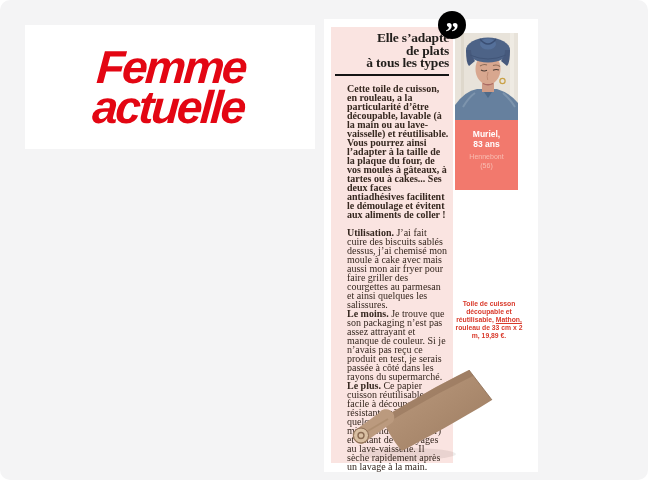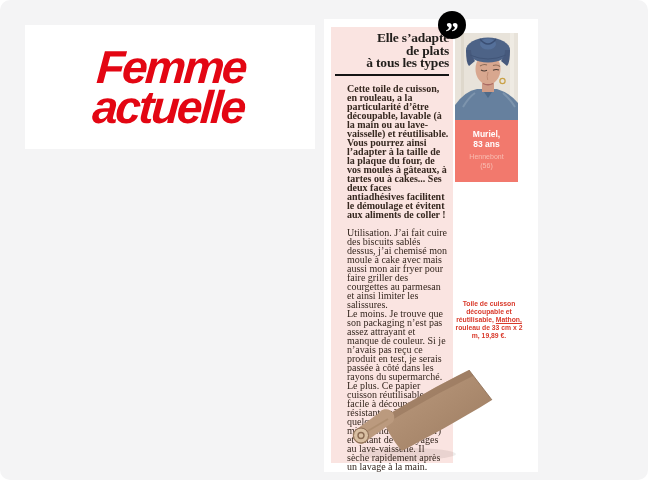--- a/index.html
+++ b/index.html
@@ -17,26 +17,26 @@
   .article-card{position:absolute;left:324px;top:19px;width:214px;height:453px;background:#ffffff;}
   .pink-panel{position:absolute;left:7px;top:8px;width:122px;height:436px;background:#fae4e1;
               box-sizing:border-box;padding:5px 4px 0 4px;}
   .title{font-size:13.5px;line-height:12.5px;font-weight:bold;text-align:right;color:#211e1b;
          letter-spacing:-0.2px;}
   .rule{height:2.5px;background:#141414;margin:4px 0 8px 0;}
   .body-text{font-size:10px;line-height:9px;color:#35271f;margin-left:12px;}
   .body-text p{margin:0;}
   p.intro{font-weight:bold;margin-bottom:9px;}
   p.verdict{margin-top:11px;font-weight:bold;color:#2c211b;}
-  .lead{font-weight:normal;}
+  .lead{font-weight:bold;}
   .lead-red{font-weight:normal;color:#e5462d;}
 
   
   .photo{position:absolute;left:131px;top:14px;width:63px;height:87px;overflow:hidden;}
-  .tester-info{position:absolute;left:131px;top:101px;width:63px;height:62px;background:#f2796d;
+  .tester-info{position:absolute;left:131px;top:101px;width:63px;height:70px;background:#f2796d;
                box-sizing:border-box;padding-top:9px;text-align:center;
                font-family:"Liberation Sans",sans-serif;}
   .tester-name{font-size:8.5px;font-weight:bold;color:#ffffff;line-height:10px;}
   .tester-loc{font-size:7px;color:#f8bdb2;line-height:9px;margin-top:3px;}
 
   .product-caption{position:absolute;left:128px;top:281px;width:74px;text-align:center;
                    color:#d93a2b;font-family:"Liberation Sans",sans-serif;font-weight:bold;
                    font-size:6.8px;line-height:8px;}
   .brand-link{text-decoration:underline;color:#d93a2b;}
 
@@ -65,21 +65,21 @@
       <div class="title">
         <div>Elle s’adapte</div>
         <div>de plats</div>
         <div>à tous les types</div>
       </div>
       <div class="rule"></div>
 
       <div class="body-text">
         <p class="intro">Cette toile de cuisson, en rouleau, a la particularité d’être découpable, lavable (à la main ou au lave-vaisselle) et réutilisable. Vous pourrez ainsi l’adapter à la taille de la plaque du four, de vos moules à gâteaux, à tartes ou à cakes... Ses deux faces antiadhésives facilitent le démoulage et évitent aux aliments de coller !</p>
 
-        <p><span class="lead">Utilisation.</span><span> J’ai fait cuire des biscuits sablés dessus, j’ai chemisé mon moule à cake avec mais aussi mon air fryer pour faire griller des courgettes au parmesan et ainsi limiter les salissures.</span></p>
+        <p><span class="lead">Utilisation.</span><span> J’ai fait cuire des biscuits sablés dessus, j’ai chemisé mon moule à cake avec mais aussi mon air fryer pour faire griller des courgettes au parmesan et ainsi quelques les salissures.</span></p>
 
         <p><span class="lead">Le moins.</span><span> Je trouve que son packaging n’est pas assez attrayant et manque de couleur. Si je n’avais pas reçu ce produit en test, je serais passée à côté dans les rayons du supermarché.</span></p>
 
         <p><span class="lead">Le plus.</span><span> Ce papier cuisson réutilisable est facile à découper et résistant, même après quelques utilisations (au micro-ondes et au four) et autant de nettoyages au lave-vaisselle. Il sèche rapidement après un lavage à la main.</span></p>
 
         <p class="verdict"><span class="lead-red">Mon avis.</span><span> Je recommande ! C’est vraiment plus économique que le papier cuisson classique.</span></p>
       </div>
     </div>
 
     <div class="photo">

